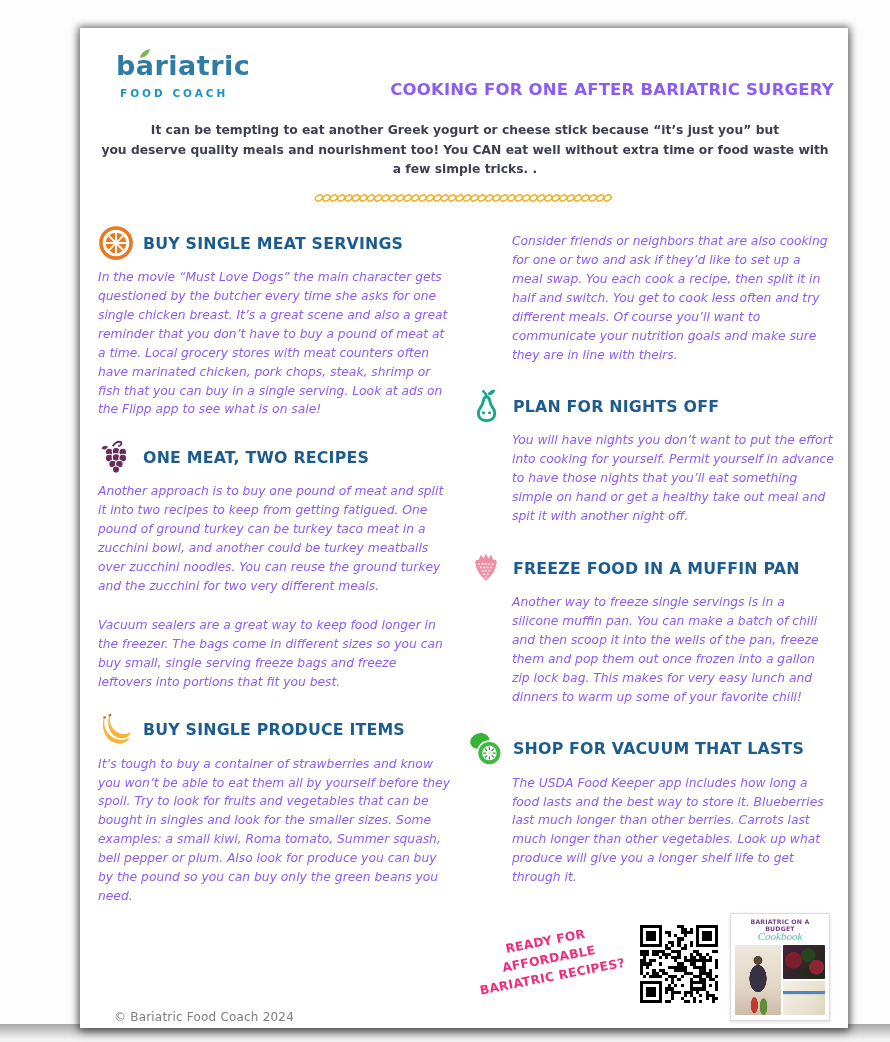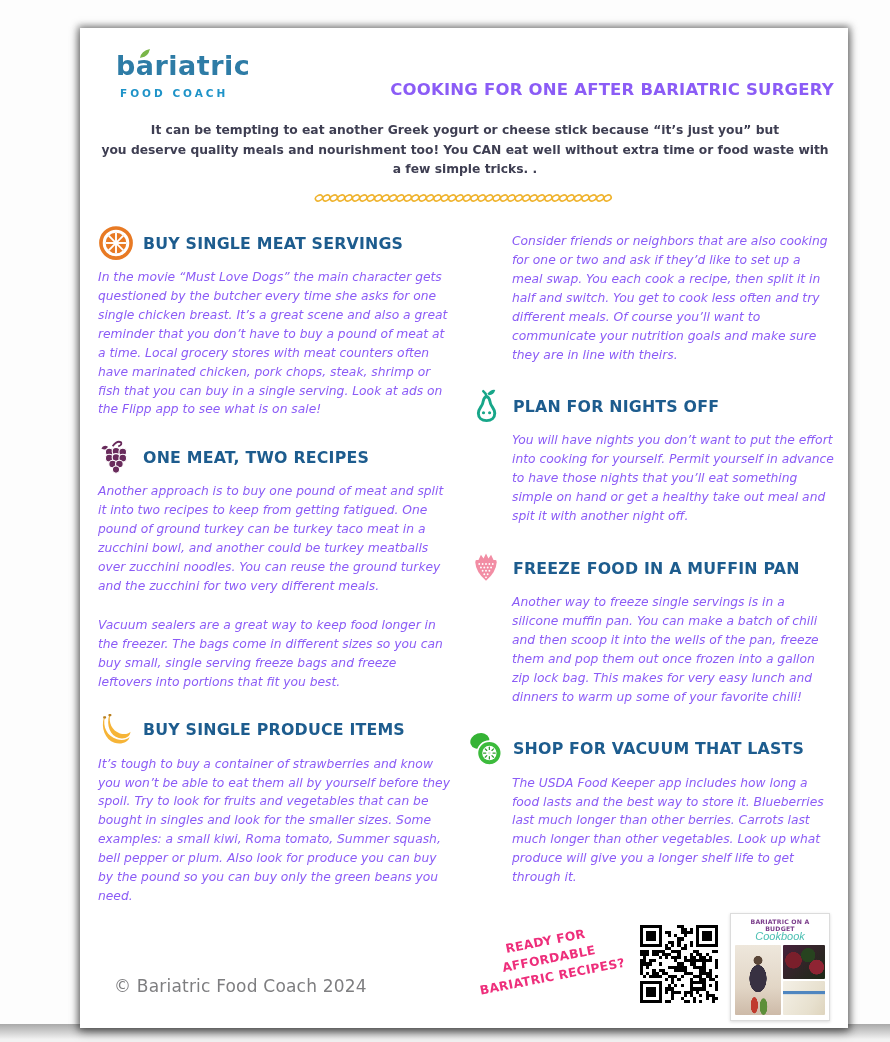--- a/index.html
+++ b/index.html
@@ -63,21 +63,21 @@
   }
   .qr-box { width:78px; height:78px; margin-top:14px; background:#fff; }
   .qr-box svg { width:78px; height:78px; display:block; }
   .book {
     width:100px; background:#fff; border:1px solid #dcdcdc; padding:4px 4px 5px 4px;
     box-shadow:0 1px 3px rgba(0,0,0,.15); margin-top:2px;
   }
   .book-title { color:#7c3f8c; font-size:6.2px; font-weight:800; text-align:center; letter-spacing:.2px; }
   .book-script {
     color:#4abfb2; font-size:11px; text-align:center; font-style:italic;
-    font-family:Liberation Sans, sans-serif; margin-top:-2px;
+    font-family:Liberation Serif, serif; margin-top:-2px;
   }
   .book-collage { display:grid; grid-template-columns:1.12fr 1fr; gap:2px; margin-top:3px; }
   .ph { border-radius:1px; }
   .ph-woman {
     height:70px;
     background:
       radial-gradient(circle at 50% 22%, #5a4638 7%, transparent 8%),
       radial-gradient(ellipse at 50% 48%, #383142 26%, transparent 27%),
       radial-gradient(ellipse at 42% 86%, #c03a2e 9%, transparent 10%),
       radial-gradient(ellipse at 62% 88%, #5d8f3a 9%, transparent 10%),
@@ -91,22 +91,22 @@
       radial-gradient(circle at 80% 65%, #8f2433 18%, transparent 19%),
       linear-gradient(135deg,#46203a,#1d2a16);
   }
   .ph-sheet {
     height:34px;
     background:
       linear-gradient(180deg, transparent 28%, #4f86c0 30%, #4f86c0 38%, transparent 40%),
       linear-gradient(120deg,#f4f0e6,#e7e0ce 70%,#ded4bd);
   }
   .copyright {
-    position:absolute; left:34px; bottom:32px;
-    font-size:17px; color:#7e7e80; letter-spacing:.2px;
+    position:absolute; left:34px; bottom:4px;
+    font-size:12px; color:#7e7e80; letter-spacing:.2px;
   }
 </style>
 </head>
 <body>
 
 <div class="page">
 
   <div class="hdr">
     <div class="logo">
       <span class="logo-leaf">

